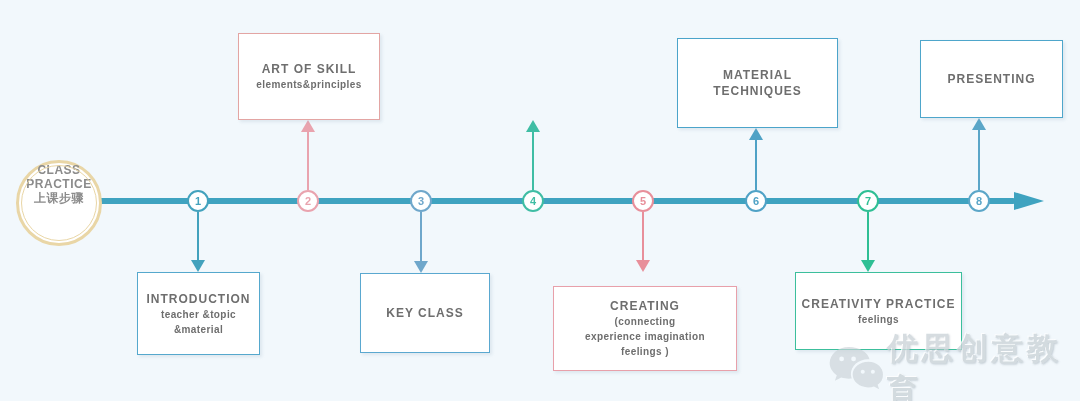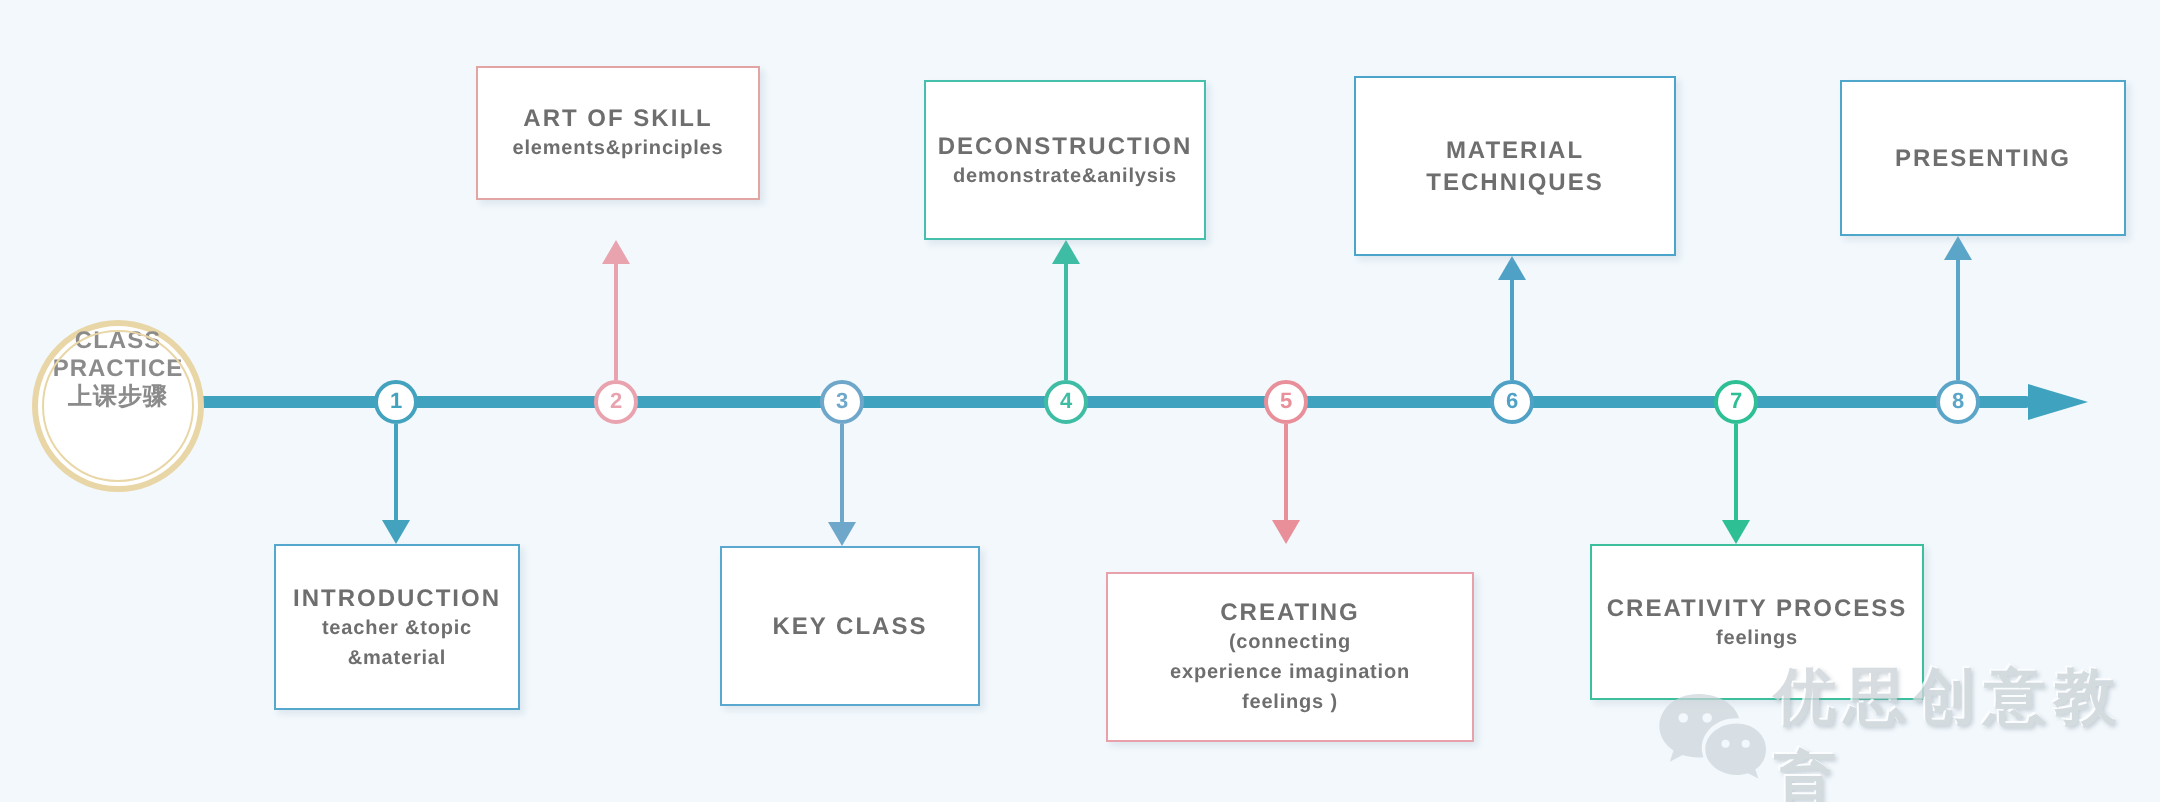--- a/index.html
+++ b/index.html
@@ -53,21 +53,21 @@
     box-shadow:2px 2px 3px rgba(150,175,190,.22);
     display:flex;flex-direction:column;align-items:center;justify-content:center;
     text-align:center;padding:4px;box-sizing:border-box;z-index:1;
   }
   .box-title{color:#6e6e6e;font-size:12px;font-weight:700;letter-spacing:1px;line-height:16px;}
   .box-sub{color:#6e6e6e;font-size:10px;font-weight:700;letter-spacing:.4px;line-height:15px;white-space:pre-line;}
   .box-sub.break{word-break:break-all;white-space:normal;}
 
   
   .s1 .dot{left:187px;} .s1 .connector{left:197px;top:212px;height:50px;} .s1 .ah{left:191px;top:260px;} .s1 .box{left:137px;top:272px;width:123px;height:83px;}
-  .s2 .dot{left:297px;} .s2 .connector{left:307px;top:132px;height:58px;} .s2 .ah{left:301px;top:120px;} .s2 .box{left:238px;top:33px;width:142px;height:67px;}
+  .s2 .dot{left:297px;} .s2 .connector{left:307px;top:132px;height:58px;} .s2 .ah{left:301px;top:120px;} .s2 .box{left:238px;top:33px;width:142px;height:87px;}
   .s3 .dot{left:410px;} .s3 .connector{left:420px;top:212px;height:50px;} .s3 .ah{left:414px;top:261px;} .s3 .box{left:360px;top:273px;width:130px;height:80px;}
   .s4 .dot{left:522px;} .s4 .connector{left:532px;top:132px;height:58px;} .s4 .ah{left:526px;top:120px;} .s4 .box{left:462px;top:40px;width:141px;height:80px;}
   .s5 .dot{left:632px;} .s5 .connector{left:642px;top:212px;height:49px;} .s5 .ah{left:636px;top:260px;} .s5 .box{left:553px;top:286px;width:184px;height:85px;}
   .s6 .dot{left:745px;} .s6 .connector{left:755px;top:140px;height:50px;} .s6 .ah{left:749px;top:128px;} .s6 .box{left:677px;top:38px;width:161px;height:90px;align-items:flex-end;}
   .s7 .dot{left:857px;} .s7 .connector{left:867px;top:212px;height:49px;} .s7 .ah{left:861px;top:260px;} .s7 .box{left:795px;top:272px;width:167px;height:78px;}
   .s8 .dot{left:968px;} .s8 .connector{left:978px;top:130px;height:60px;} .s8 .ah{left:972px;top:118px;} .s8 .box{left:920px;top:40px;width:143px;height:78px;}
 
   
   .watermark{
     position:absolute;left:826px;top:328px;display:flex;align-items:center;gap:4px;
@@ -127,24 +127,20 @@
       <div class="box-title">KEY CLASS</div>
     </div>
   </div>
 
   <div class="step s4" style="--c: #3fbda4; --b: #46c0ac;">
     <div class="connector"></div>
     <div class="ah ah-up"></div>
     <div class="dot">
         <span>4</span>
       </div>
-    <div class="box">
-      <div class="box-title">DECONSTRUCTION</div>
-      <div class="box-sub break">demonstrate&amp;anilysis</div>
-    </div>
   </div>
 
   <div class="step s5" style="--c: #e88f9a; --b: #e8a0aa;">
     <div class="connector"></div>
     <div class="ah ah-down"></div>
     <div class="dot">
         <span>5</span>
       </div>
     <div class="box">
       <div class="box-title">CREATING</div>
@@ -165,21 +161,21 @@
     </div>
   </div>
 
   <div class="step s7" style="--c: #2fbf94; --b: #3cbf9c;">
     <div class="connector"></div>
     <div class="ah ah-down"></div>
     <div class="dot">
         <span>7</span>
       </div>
     <div class="box">
-      <div class="box-title">CREATIVITY PROCESS</div>
+      <div class="box-title">CREATIVITY PRACTICE</div>
       <div class="box-sub">feelings</div>
     </div>
   </div>
 
   <div class="step s8" style="--c: #5ba6c8; --b: #4ea6cb;">
     <div class="connector"></div>
     <div class="ah ah-up"></div>
     <div class="dot">
         <span>8</span>
       </div>

